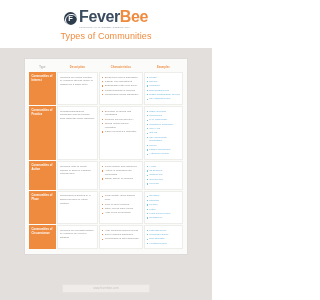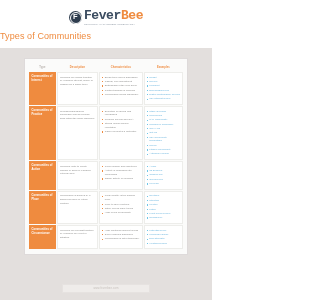--- a/index.html
+++ b/index.html
@@ -29,31 +29,31 @@
   .logo-mark::after {
     content: ""; position: absolute; left: 1.4px; top: 1.4px;
     width: 10.2px; height: 10.2px; border-radius: 50%;
     border: 1.1px solid #ffffff;
   }
   .logo-mark span {
     position: relative; z-index: 2;
     color: #ffffff; font-size: 7.5px; font-weight: bold; line-height: 1;
   }
   .logo-text { display: flex; flex-direction: column; line-height: 1; }
-  .logo-word { font-size: 13px; font-weight: bold; letter-spacing: -0.4px; font-family: Liberation Mono, monospace; }
+  .logo-word { font-size: 16px; font-weight: bold; letter-spacing: -0.4px; }
   .logo-word .w1 { color: #3b4c60; }
   .logo-word .w2 { color: #ef8b3f; }
   .logo-tag {
     font-size: 2.2px; color: #8d97a3; letter-spacing: 0.15px;
     margin-top: 1.2px; text-transform: uppercase;
   }
 
   .page-title {
     position: absolute; left: 0; top: 31px; width: 212px;
-    text-align: left; font-size: 9px; color: #ef8b3f;
+    text-align: center; font-size: 9px; color: #ef8b3f;
     letter-spacing: 0.1px;
   }
 
   
   .greybody {
     position: absolute; left: 0; top: 48px; width: 212px; height: 252px;
     background: #e3dfdd;
   }
 
   

